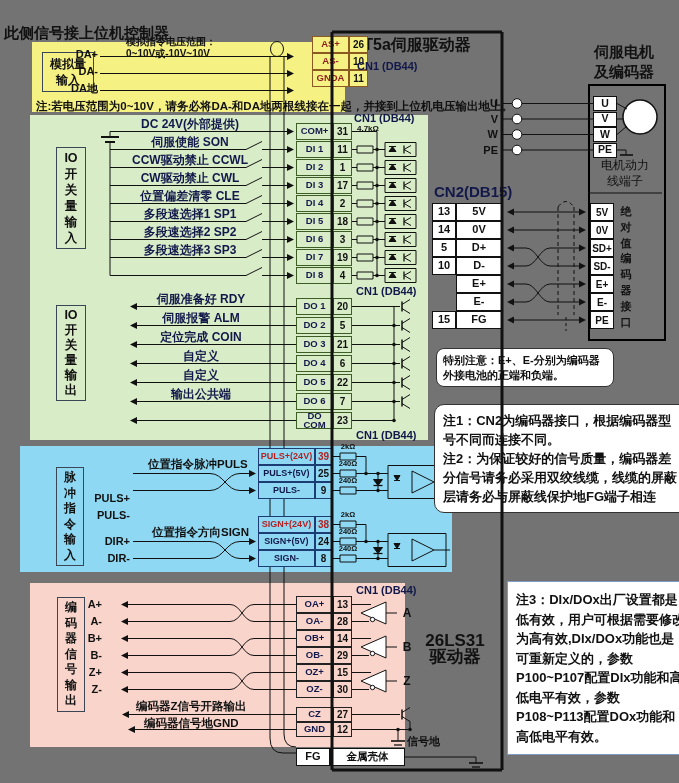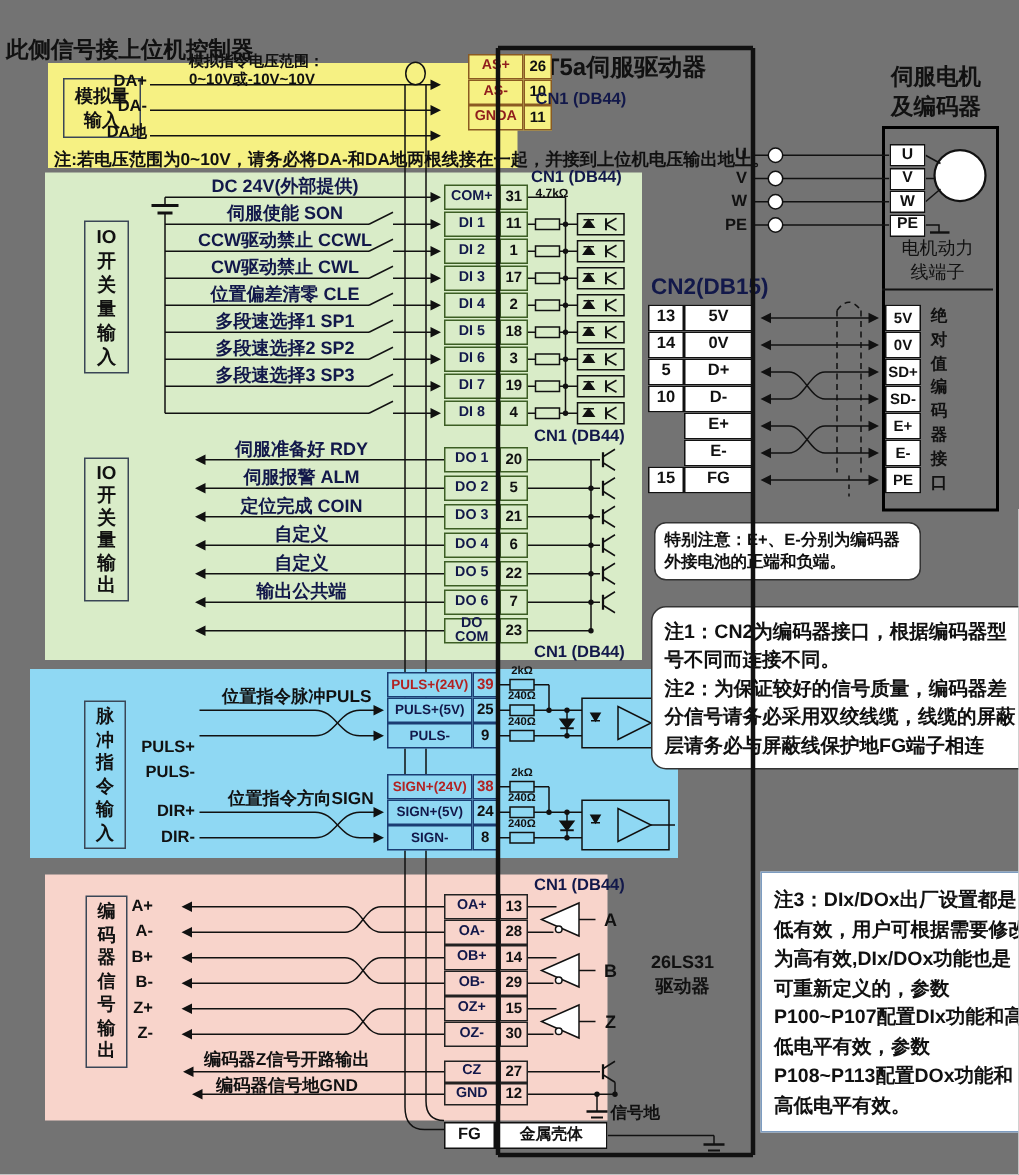--- a/index.html
+++ b/index.html
@@ -50,21 +50,21 @@
   #sig-enc{left:60px;top:596px;width:42px;} #sig-enc>div{height:17px;line-height:17px;font-size:11px;text-align:right;}
   #drv-letters{left:398px;top:596px;width:18px;} #drv-letters>div{height:34px;line-height:34px;font-size:12px;text-align:center;}
   #lbl-uvwpe{left:468px;top:96px;width:30px;} #lbl-uvwpe>div{height:15.5px;line-height:15.5px;font-size:11px;text-align:right;}
   #res-g1{left:334px;top:442px;width:28px;} #res-g2{left:334px;top:510px;width:28px;}
   #res-g1>div,#res-g2>div{height:17px;line-height:9px;font-size:7.5px;text-align:center;}
   .lab{position:absolute;font-weight:bold;white-space:nowrap;}
   #rangenote{left:126px;top:36px;font-size:10px;line-height:12px;}
   #note-analog{left:36px;top:99px;width:500px;font-size:11.5px;}
   #pnote1{left:148px;top:457px;font-size:11.5px;} #pnote2{left:152px;top:525px;font-size:11.5px;}
   #lbl-cz{left:136px;top:699px;font-size:11.5px;} #lbl-gnd{left:144px;top:716px;font-size:11.5px;}
-  #chip{left:413px;top:633px;width:84px;font-size:12px;line-height:16px;text-align:center;white-space:normal;}
+  #chip{left:413px;top:633px;width:84px;font-size:17px;line-height:16px;text-align:center;white-space:normal;}
   #lbl-siggnd{left:407px;top:734px;font-size:11px;}
   .cn1{font-size:11px;color:#12184a;}
   #cn1-as{left:357px;top:60px;} #cn1-di{left:354px;top:112px;} #cn1-do{left:356px;top:285px;}
   #cn1-do2{left:356px;top:429px;} #cn1-enc{left:356px;top:584px;}
   #cn2lbl{left:434px;top:183px;font-size:15px;}
   #res-di{left:357px;top:124px;font-size:8px;}
   #title-main{left:4px;top:24px;font-size:15px;}
   #title-driver{left:332px;top:35px;width:170px;text-align:center;font-size:16px;}
   #title-motor{left:574px;top:42px;width:100px;} #title-motor>div{font-size:15px;line-height:20px;text-align:center;}
   

